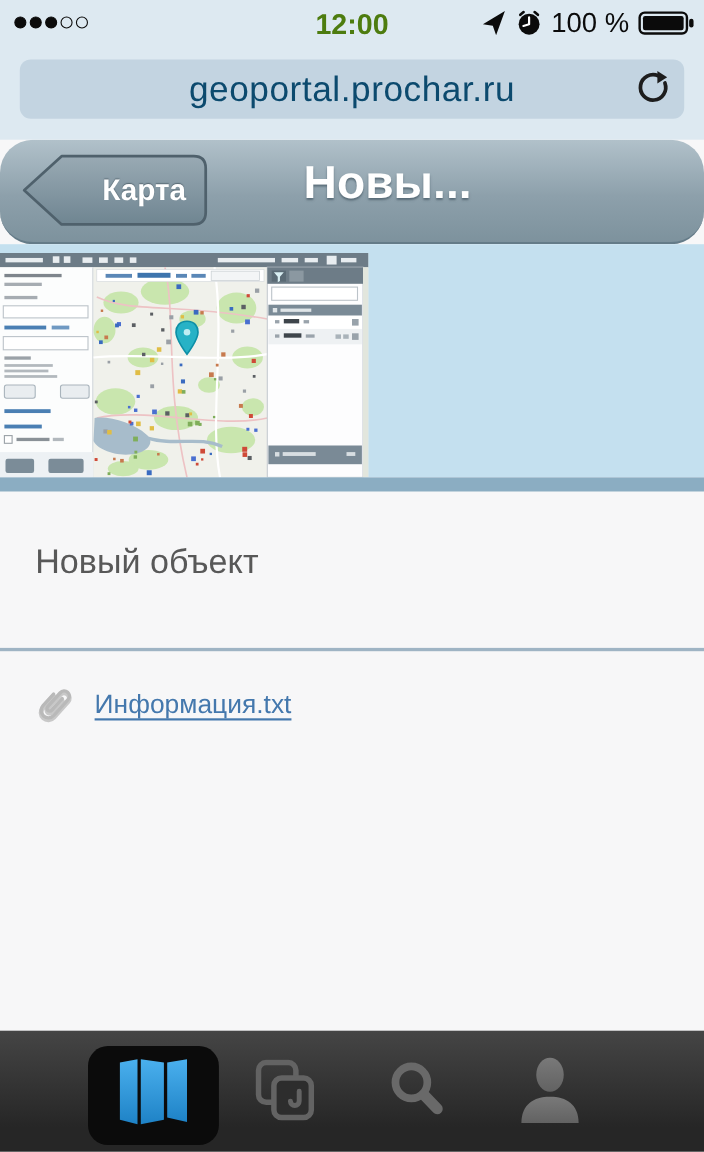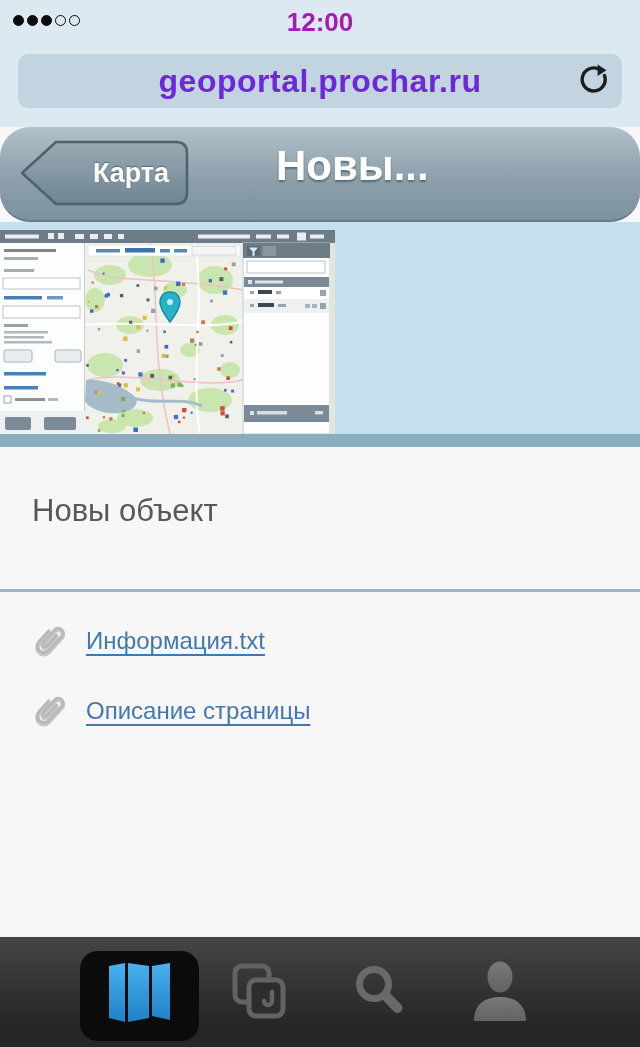--- a/index.html
+++ b/index.html
@@ -5,26 +5,26 @@
   html,body{margin:0;padding:0;background:#000;}
   .screen{
     position:relative;width:640px;height:1047px;overflow:hidden;
     font-family:"Liberation Sans",sans-serif;background:var(--content_bg,#f7f7f8);
   }
   
   .status-zone{position:absolute;top:0;left:0;width:640px;height:127px;background:var(--status_zone_bg,#dde9f1);}
   .signal{position:absolute;left:13px;top:15px;display:flex;gap:3px;}
   .sdot{width:11px;height:11px;border-radius:50%;border:1.7px solid #0b0b0b;box-sizing:border-box;}
   .sdot.filled{background:#0b0b0b;}
-  .time{position:absolute;left:0;right:0;top:7px;text-align:center;font-size:26px;font-weight:700;color:#a21caf;}
+  .time{position:absolute;left:0;right:0;top:7px;text-align:center;font-size:26px;font-weight:700;color:#4d7c0f;}
   .status-right{position:absolute;right:8px;top:7px;display:flex;align-items:center;gap:8px;height:28px;}
   .battery-text{font-size:25px;color:#0b0b0b;}
   .url-bar{position:absolute;left:18px;top:54px;width:604px;height:54px;background:var(--url_field_bg,#c3d4e1);
     border-radius:10px;display:flex;align-items:center;justify-content:center;}
-  .url-text{font-size:32px;color:#6d28d9;letter-spacing:0.5px;font-weight:bold;}
+  .url-text{font-size:32px;color:#0c4a6e;letter-spacing:0.5px;}
   .reload-btn{position:absolute;right:13px;top:10px;width:34px;height:34px;}
   
   .nav-header{position:absolute;top:127px;left:0;width:640px;height:95px;
     background:linear-gradient(var(--header_top,#b1c1ca),#8da0ab 55%,var(--header_bottom,#7d929d));
     border-bottom:2px solid #647b88;box-sizing:border-box;border-radius:30px;}
   .back-btn{position:absolute;left:14px;top:12px;width:178px;height:68px;}
   .back-btn svg{position:absolute;left:0;top:0;}
   .back-label{position:absolute;left:66px;right:10px;top:0;height:68px;display:flex;align-items:center;justify-content:center;
     color:#fff;font-size:27px;font-weight:700;text-shadow:0 -1px 1px rgba(40,55,65,.5);}
   .nav-title{position:absolute;left:276px;top:0;height:78px;display:flex;align-items:center;margin:0;
@@ -55,20 +55,36 @@
 
   <div class="status-zone">
     <div class="signal" id="signal-dots">
         <span class="sdot filled"></span>
         <span class="sdot filled"></span>
         <span class="sdot filled"></span>
         <span class="sdot"></span>
         <span class="sdot"></span>
       </div>
     <div class="time">12:00</div>
+    <div class="status-right">
+      <svg width="24" height="24" viewBox="0 0 24 24">
+        <path d="M22,1 L2,13 L11,14.5 L14,23 Z" fill="#0b0b0b"></path>
+      </svg>
+      <svg width="24" height="24" viewBox="0 0 24 24">
+        <path d="M4,4.5 L7,2 M20,4.5 L17,2" stroke="#0b0b0b" stroke-width="2.4" stroke-linecap="round"></path>
+        <circle cx="12" cy="13" r="9.5" fill="#0b0b0b"></circle>
+        <path d="M12,13 L12,6.8 M12,13 L6.8,14.6" stroke="#fff" stroke-width="2" stroke-linecap="round"></path>
+      </svg>
+      <span class="battery-text">100 %</span>
+      <svg width="52" height="24" viewBox="0 0 52 24">
+        <rect x="1.5" y="2.5" width="43" height="19" rx="4.5" fill="none" stroke="#0b0b0b" stroke-width="2.2"></rect>
+        <rect x="4.5" y="5.5" width="37" height="13" rx="2" fill="#0b0b0b"></rect>
+        <rect x="46.5" y="8" width="4" height="8" rx="2" fill="#0b0b0b"></rect>
+      </svg>
+    </div>
     <div class="url-bar">
       <span class="url-text">geoportal.prochar.ru</span>
       <svg class="reload-btn" viewBox="0 0 34 34">
         <path d="M23.5,5 A11.5,11.5 0 1 0 29.5,11.5" fill="none" stroke="#1d1d1d" stroke-width="3.4" stroke-linecap="round"></path>
         <path d="M22.6,0.5 L22.6,12 L31.5,6.2 Z" fill="#1d1d1d"></path>
       </svg>
     </div>
   </div>
 
   <div class="nav-header">
@@ -282,40 +298,31 @@
         <rect x="250" y="181" width="4" height="4" fill="#d8dee2"></rect>
         <rect x="257" y="181" width="30" height="3.5" fill="#d8dee2"></rect>
         <rect x="315" y="181" width="8" height="3.5" fill="#d8dee2"></rect>
       </g>
       <rect x="330" y="13" width="5" height="191" fill="#e2e6dd"></rect>
     </svg>
   </div>
   <div class="band-strip"></div>
 
   <div class="content">
-    <h2 class="page-heading">Новы объект</h2>
+    <h2 class="page-heading">Новый объект</h2>
     <div class="divider"></div>
     <ul class="attachments">
       <li>
         <svg width="44" height="44" viewBox="0 0 40 40">
           <g transform="rotate(42 20 20)">
             <path d="M13,14 V27 a6,6 0 0 0 12,0 V9.5 a4.3,4.3 0 0 0 -8.6,0 V25 a2.2,2.2 0 0 0 4.4,0 V12" fill="none" stroke="#8f8f8f" stroke-width="4" stroke-linecap="round" opacity="0.45" transform="translate(1,1.2)"></path>
             <path d="M13,14 V27 a6,6 0 0 0 12,0 V9.5 a4.3,4.3 0 0 0 -8.6,0 V25 a2.2,2.2 0 0 0 4.4,0 V12" fill="none" stroke="#b9b9b9" stroke-width="2.8" stroke-linecap="round"></path>
           </g>
         </svg>
         <a href="#">Информация.txt</a>
-      </li>
-      <li>
-        <svg width="44" height="44" viewBox="0 0 40 40">
-          <g transform="rotate(42 20 20)">
-            <path d="M13,14 V27 a6,6 0 0 0 12,0 V9.5 a4.3,4.3 0 0 0 -8.6,0 V25 a2.2,2.2 0 0 0 4.4,0 V12" fill="none" stroke="#8f8f8f" stroke-width="4" stroke-linecap="round" opacity="0.45" transform="translate(1,1.2)"></path>
-            <path d="M13,14 V27 a6,6 0 0 0 12,0 V9.5 a4.3,4.3 0 0 0 -8.6,0 V25 a2.2,2.2 0 0 0 4.4,0 V12" fill="none" stroke="#b9b9b9" stroke-width="2.8" stroke-linecap="round"></path>
-          </g>
-        </svg>
-        <a href="#">Описание страницы</a>
       </li>
     </ul>
   </div>
 
   <div class="tab-bar">
     <div class="tab active" style="left:80px;width:120px;">
       <div class="pad"></div>
       <svg width="66" height="64" viewBox="0 0 66 64">
         <defs>
           <linearGradient id="mg" x1="0" y1="0" x2="0" y2="1">

